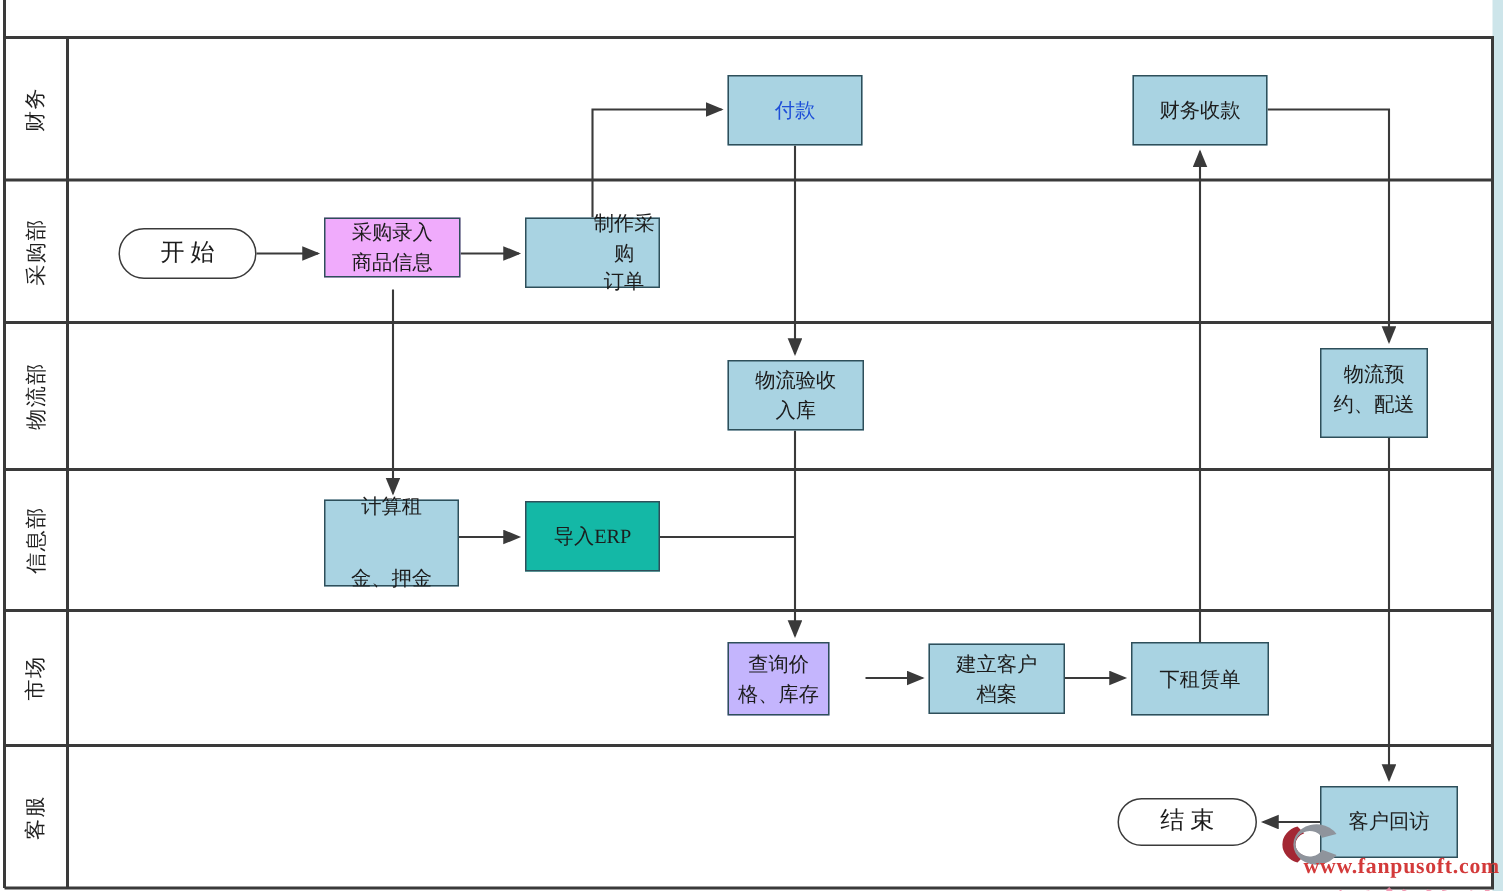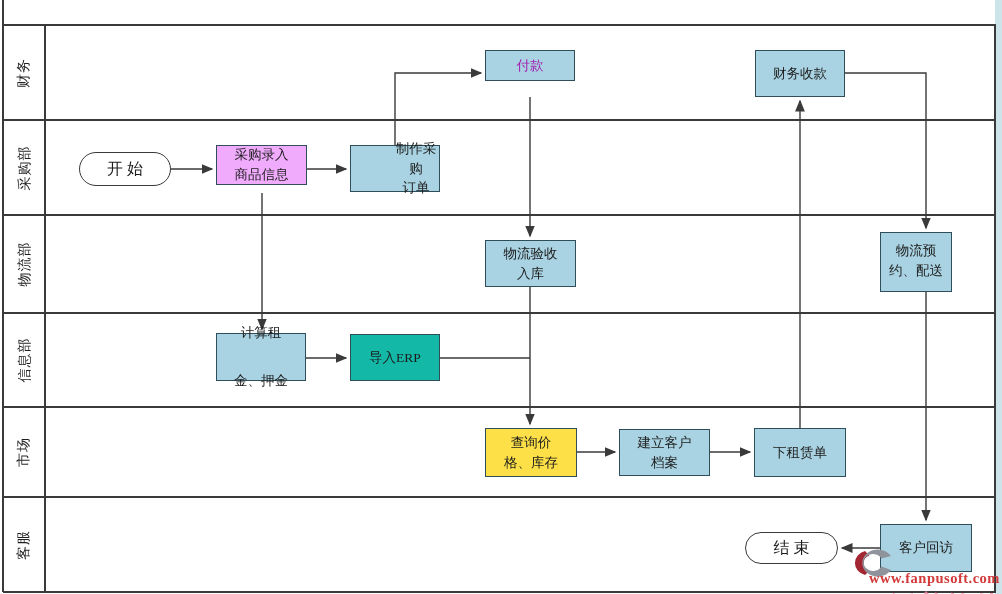--- a/index.html
+++ b/index.html
@@ -98,42 +98,42 @@
         <div>开始</div>
       </div>
       <div class="node box" style="left: 216px; top: 145px; width: 91px; height: 40px; background: #f0abfc; border-color: rgb(46, 79, 90); color: rgb(28, 28, 28);">
         <div>采购录入</div>
         <div>商品信息</div>
       </div>
       <div class="node box" style="left: 350px; top: 145px; width: 90px; height: 47px; background: rgb(169, 211, 226); border-color: rgb(46, 79, 90); color: rgb(28, 28, 28); padding-left: 42px;">
         <div>制作采购</div>
         <div>订单</div>
       </div>
-      <div class="node box" style="left: 485px; top: 50px; width: 90px; height: 31px; background: rgb(169, 211, 226); border-color: rgb(46, 79, 90); color: #a21caf;">
+      <div class="node box" style="left: 485px; top: 50px; width: 90px; height: 47px; background: rgb(169, 211, 226); border-color: rgb(46, 79, 90); color: #1d4ed8;">
         <div>付款</div>
       </div>
       <div class="node box" style="left: 755px; top: 50px; width: 90px; height: 47px; background: rgb(169, 211, 226); border-color: rgb(46, 79, 90); color: rgb(28, 28, 28);">
         <div>财务收款</div>
       </div>
       <div class="node box" style="left: 485px; top: 240px; width: 91px; height: 47px; background: rgb(169, 211, 226); border-color: rgb(46, 79, 90); color: rgb(28, 28, 28);">
         <div>物流验收</div>
         <div>入库</div>
       </div>
       <div class="node box" style="left: 880px; top: 232px; width: 72px; height: 60px; background: rgb(169, 211, 226); border-color: rgb(46, 79, 90); color: rgb(28, 28, 28); font-family: Liberation Mono, monospace;">
         <div>物流预</div>
         <div>约、配送</div>
       </div>
-      <div class="node box" style="left: 216px; top: 333px; width: 90px; height: 48px; background: rgb(169, 211, 226); border-color: rgb(46, 79, 90); color: rgb(28, 28, 28); gap: 28px;">
+      <div class="node box" style="left: 216px; top: 333px; width: 90px; height: 58px; background: rgb(169, 211, 226); border-color: rgb(46, 79, 90); color: rgb(28, 28, 28); gap: 28px;">
         <div>计算租</div>
         <div>金、押金</div>
       </div>
       <div class="node box" style="left: 350px; top: 334px; width: 90px; height: 47px; background: #14b8a6; border-color: rgb(46, 79, 90); color: rgb(28, 28, 28);">
         <div>导入ERP</div>
       </div>
-      <div class="node box" style="left: 485px; top: 428px; width: 92px; height: 49px; background: #fde047; border-color: rgb(46, 79, 90); color: rgb(28, 28, 28);">
+      <div class="node box" style="left: 485px; top: 428px; width: 68px; height: 49px; background: #c4b5fd; border-color: rgb(46, 79, 90); color: rgb(28, 28, 28);">
         <div>查询价</div>
         <div>格、库存</div>
       </div>
       <div class="node box" style="left: 619px; top: 429px; width: 91px; height: 47px; background: rgb(169, 211, 226); border-color: rgb(46, 79, 90); color: rgb(28, 28, 28);">
         <div>建立客户</div>
         <div>档案</div>
       </div>
       <div class="node box" style="left: 754px; top: 428px; width: 92px; height: 49px; background: rgb(169, 211, 226); border-color: rgb(46, 79, 90); color: rgb(28, 28, 28);">
         <div>下租赁单</div>
       </div>

